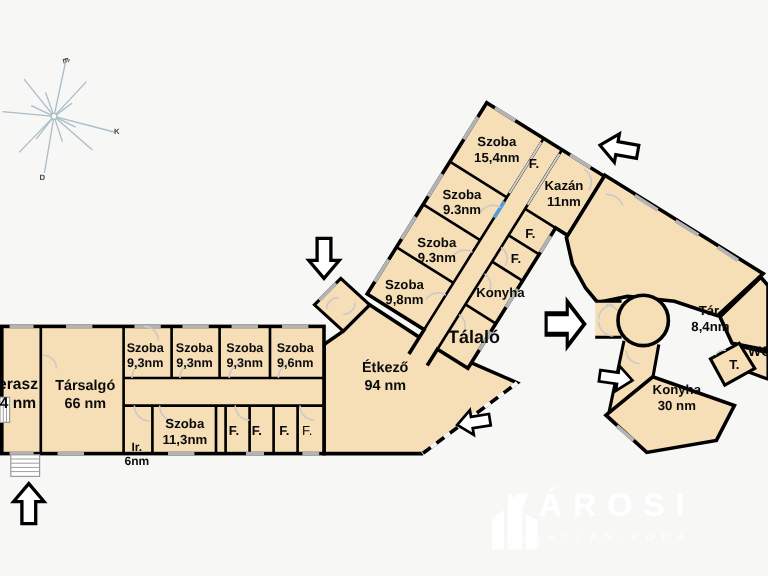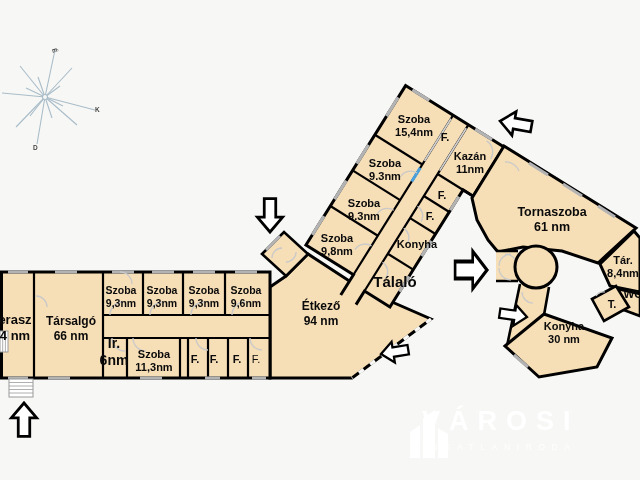--- a/index.html
+++ b/index.html
@@ -150,21 +150,21 @@
       <span>9,3nm</span>
     </div>
 <div class="lbl" style="left:204px;top:297px;font-size:10.5px">
       <span>Szoba</span>
       <span>9,3nm</span>
     </div>
 <div class="lbl" style="left:246px;top:297px;font-size:10.5px">
       <span>Szoba</span>
       <span>9,6nm</span>
     </div>
-<div class="lbl" style="left:114px;top:352px;font-size:14px">
+<div class="lbl" style="left:114px;top:380px;font-size:10px">
       <span>Ir.</span>
       <span>6nm</span>
     </div>
 <div class="lbl" style="left:154px;top:361px;font-size:11px">
       <span>Szoba</span>
       <span>11,3nm</span>
     </div>
 <div class="lbl" style="left:195px;top:360px;font-size:11px">
       <span>F.</span>
     </div>
@@ -209,25 +209,21 @@
     </div>
 <div class="lbl" style="left:430px;top:217px;font-size:11px">
       <span>F.</span>
     </div>
 <div class="lbl" style="left:417px;top:245px;font-size:11px">
       <span>Konyha</span>
     </div>
 <div class="lbl" style="left:395px;top:282px;font-size:15px">
       <span>Tálaló</span>
     </div>
-<div class="lbl" style="left:552px;top:220px;font-size:12.5px">
-      <span>Tornaszoba</span>
-      <span>61 nm</span>
-    </div>
-<div class="lbl" style="left:623px;top:267px;font-size:11px">
+<div class="lbl" style="left:592px;top:267px;font-size:11px">
       <span>Tár.</span>
       <span>8,4nm</span>
     </div>
 <div class="lbl" style="left:633px;top:294px;font-size:11.5px">
       <span>WC</span>
     </div>
 <div class="lbl" style="left:612px;top:305px;font-size:11px">
       <span>T.</span>
     </div>
 <div class="lbl" style="left:564px;top:333px;font-size:11px">

